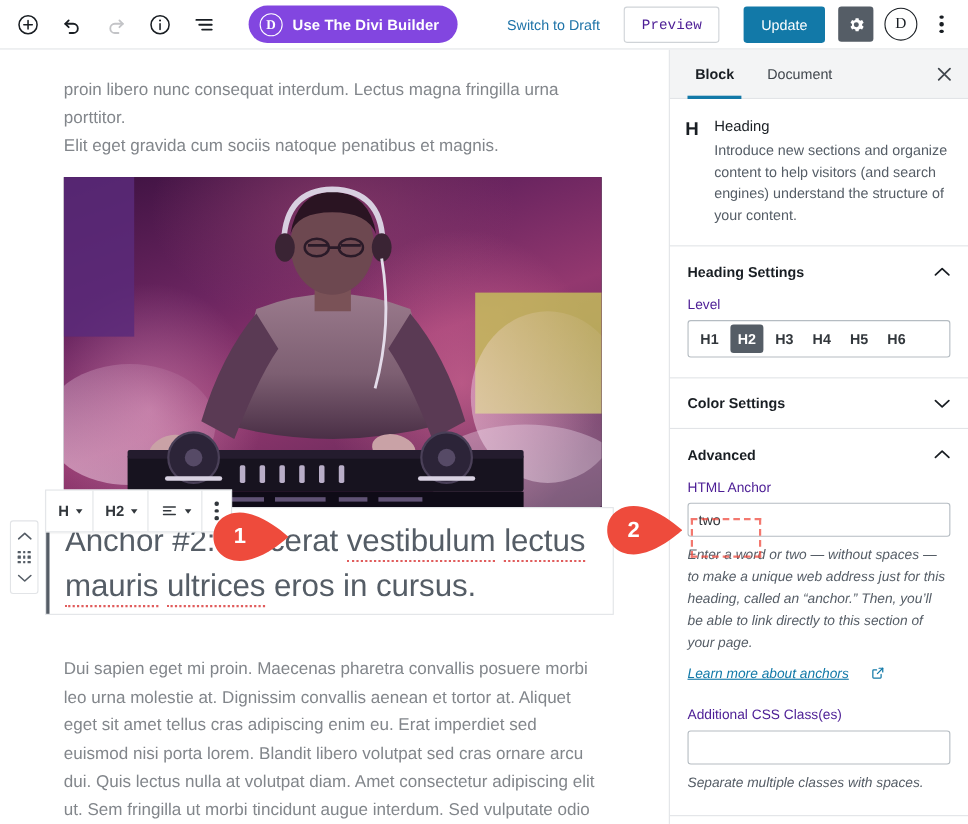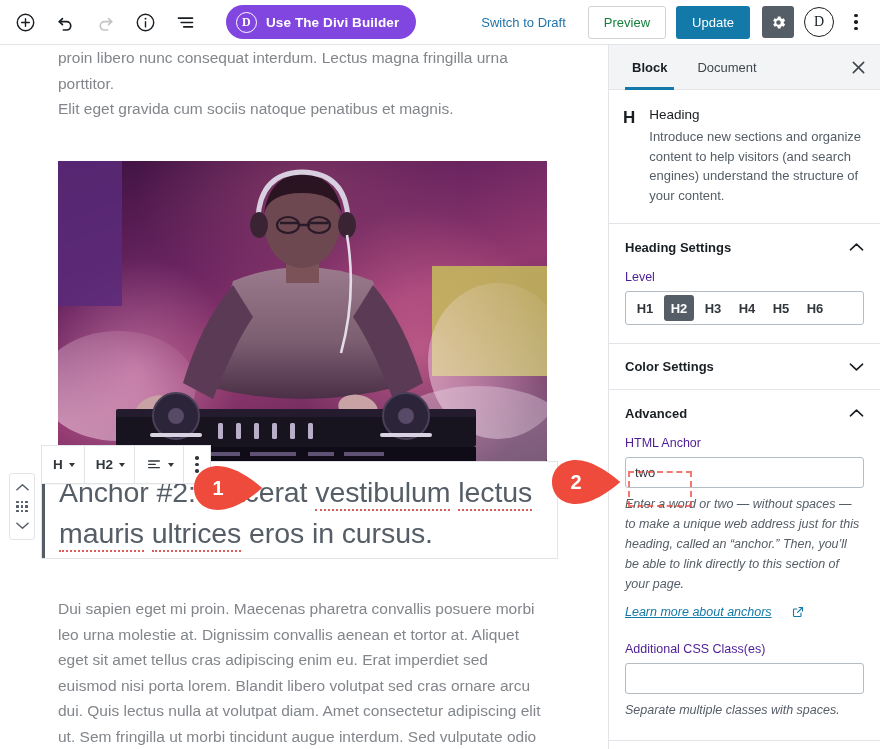--- a/index.html
+++ b/index.html
@@ -62,25 +62,26 @@
     color: #1e73a8;
     font-size: 13px;
     cursor: pointer;
     margin-right: 22px;
   }
   .btn-preview {
     height: 33px; padding: 0 15px;
     border: 1px solid #cfd3d7;
     border-radius: 3px;
     background: #fff;
-    color: #15803d;
+    color: #4c1d95;
     font-size: 13px;
     display: flex; align-items: center;
     cursor: pointer;
-    margin-right: 10px;
+    margin-right: 22px;
+    font-family: Liberation Mono, monospace;
   }
   .btn-update {
     height: 33px; padding: 0 16px;
     background: #0f81b5;
     background: #1279a8;
     color: #fff;
     border-radius: 3px;
     font-size: 13px;
     display: flex; align-items: center;
     cursor: pointer;
@@ -123,21 +124,21 @@
     left: 58px; top: 0px;
     width: 489px;
   }
   .para {
     color: #7c8086;
     color: #82868b;
     font-size: 15.5px;
     line-height: 25.5px;
     font-family: "Liberation Sans", sans-serif;
   }
-  .para-top { padding-top: 0px; }
+  .para-top { padding-top: 0px; margin-top: 24px; }
   .para-top .ln { display: block; }
 
   .photo {
     position: absolute;
     left: 58px; top: 116px;
     width: 489px; height: 303px;
     overflow: hidden;
     background: #2b1133;
   }
   .photo .layer { position: absolute; inset: 0; }

